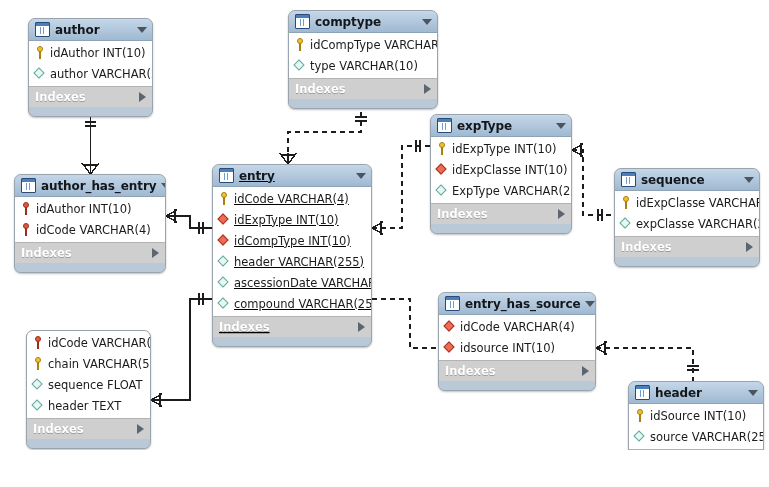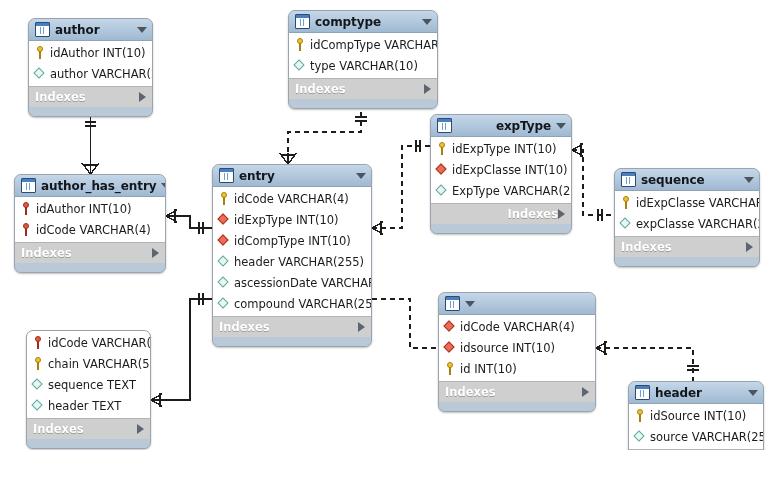--- a/index.html
+++ b/index.html
@@ -305,21 +305,21 @@
             <span class="ic ic-diamond-plain"></span>
             <span class="col-name">type VARCHAR(10)</span>
           </div>
         </div>
         <div class="tb-indexes">
           <span class="ix-label">Indexes</span>
           <span class="caret-right"></span>
         </div>
         <div class="tb-foot"></div>
       </div>
-      <div class="table-box" style="left: 430px; top: 114px; width: 142px; text-align: right;">
+      <div class="table-box" style="left: 430px; top: 114px; width: 142px;">
         <div class="tb-header">
           <span class="tbl-icon"></span>
           <span class="tb-title">expType</span>
           <span class="caret-down"></span>
         </div>
         <div class="tb-cols">
           <div class="col-row">
             <span class="ic ic-key-pk"></span>
             <span class="col-name">idExpType INT(10)</span>
           </div>
@@ -375,21 +375,21 @@
             <span class="ic ic-key-pkfk"></span>
             <span class="col-name">idCode VARCHAR(4)</span>
           </div>
         </div>
         <div class="tb-indexes">
           <span class="ix-label">Indexes</span>
           <span class="caret-right"></span>
         </div>
         <div class="tb-foot"></div>
       </div>
-      <div class="table-box" style="left: 212px; top: 164px; width: 160px;">
+      <div class="table-box" style="left: 212px; top: 164px; width: 160px; text-decoration: underline;">
         <div class="tb-header">
           <span class="tbl-icon"></span>
           <span class="tb-title">entry</span>
           <span class="caret-down"></span>
         </div>
         <div class="tb-cols">
           <div class="col-row">
             <span class="ic ic-key-pk"></span>
             <span class="col-name">idCode VARCHAR(4)</span>
           </div>
@@ -416,55 +416,52 @@
         </div>
         <div class="tb-indexes">
           <span class="ix-label">Indexes</span>
           <span class="caret-right"></span>
         </div>
         <div class="tb-foot"></div>
       </div>
       <div class="table-box" style="left: 438px; top: 292px; width: 158px;">
         <div class="tb-header">
           <span class="tbl-icon"></span>
+          <span class="tb-title">entry_has_source</span>
           <span class="caret-down"></span>
         </div>
         <div class="tb-cols">
           <div class="col-row">
             <span class="ic ic-diamond-fk"></span>
             <span class="col-name">idCode VARCHAR(4)</span>
           </div>
           <div class="col-row">
             <span class="ic ic-diamond-fk"></span>
             <span class="col-name">idsource INT(10)</span>
           </div>
-          <div class="col-row">
-            <span class="ic ic-key-pk"></span>
-            <span class="col-name">id INT(10)</span>
-          </div>
         </div>
         <div class="tb-indexes">
           <span class="ix-label">Indexes</span>
           <span class="caret-right"></span>
         </div>
         <div class="tb-foot"></div>
       </div>
       <div class="table-box" style="left: 26px; top: 330px; width: 125px;">
         <div class="tb-cols">
           <div class="col-row">
             <span class="ic ic-key-pkfk"></span>
             <span class="col-name">idCode VARCHAR(4)</span>
           </div>
           <div class="col-row">
             <span class="ic ic-key-pk"></span>
             <span class="col-name">chain VARCHAR(5)</span>
           </div>
           <div class="col-row">
             <span class="ic ic-diamond-plain"></span>
-            <span class="col-name">sequence TEXT</span>
+            <span class="col-name">sequence FLOAT</span>
           </div>
           <div class="col-row">
             <span class="ic ic-diamond-plain"></span>
             <span class="col-name">header TEXT</span>
           </div>
         </div>
         <div class="tb-indexes">
           <span class="ix-label">Indexes</span>
           <span class="caret-right"></span>
         </div>

